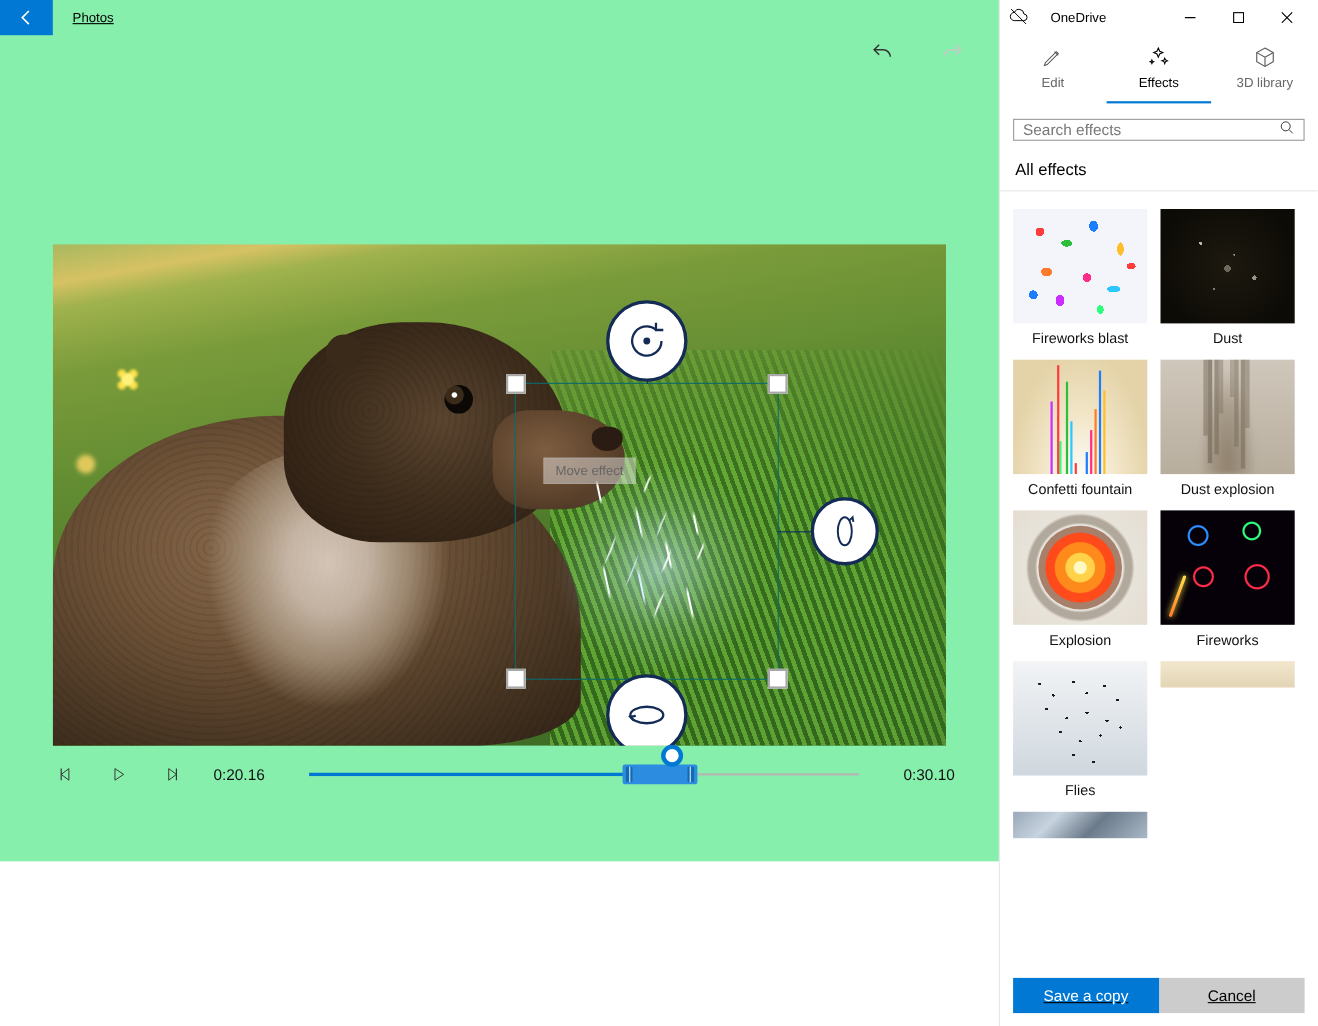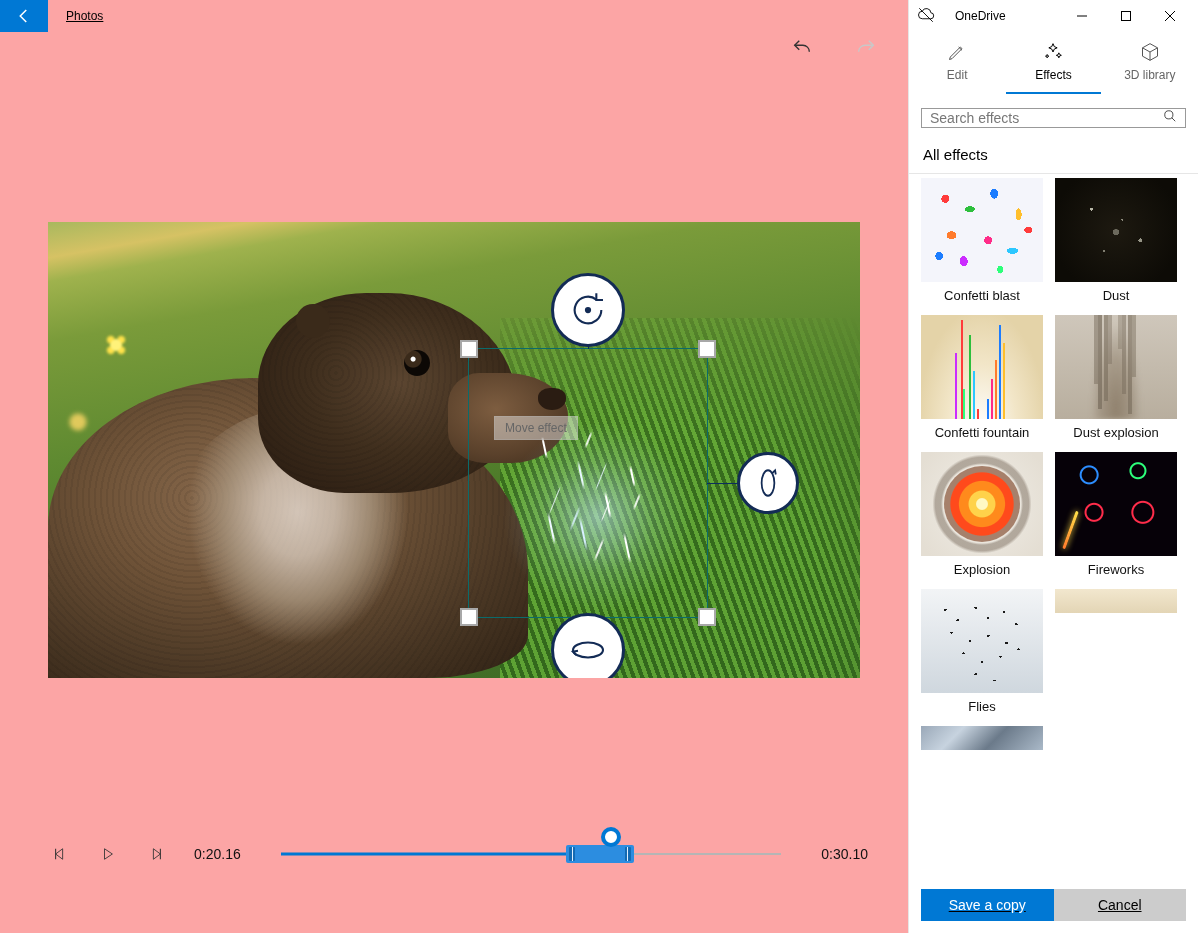--- a/index.html
+++ b/index.html
@@ -1,17 +1,17 @@
 <!DOCTYPE html>
 <html><head>
 <meta charset="utf-8">
 <style>
   * { box-sizing: border-box; margin: 0; padding: 0; font-family: "Segoe UI", Tahoma, Geneva, Verdana, sans-serif; }
   body { width: 1198px; height: 933px; background: #fff; overflow: hidden; display: flex; }
-  .left-pane { width: 908px; height: 933px; position: relative; background: #fca5a5; text-decoration: underline; }
+  .left-pane { width: 908px; height: 783px; position: relative; background: #86efac; text-decoration: underline; }
   .right-pane { width: 290px; height: 933px; border-left: 1px solid #e6e6e6; display: flex; flex-direction: column; background: #fff; }
 
   
   .top-bar { height: 32px; display: flex; align-items: center; }
   .back-btn { width: 48px; height: 32px; background: #0078d4; display: flex; align-items: center; justify-content: center; cursor: pointer; }
   .back-btn svg { stroke: #fff; }
   .app-title { margin-left: 18px; font-size: 12px; color: #000; }
 
   
   .undo-redo { position: absolute; top: 36px; right: 30px; display: flex; gap: 40px; }
@@ -94,21 +94,21 @@
   .tab { display:flex; flex-direction:column; align-items:center; gap:6px; font-size:12px; color:#666; padding-bottom:10px; width:33%; cursor:pointer;}
   .tab.active { color:#000; border-bottom:2px solid #0078d4; }
   .tab svg { stroke:#555; fill:none; }
   .tab.active svg { stroke:#000; }
 
   .search-row { padding:14px 12px 10px; }
   .search-box { display:flex; align-items:center; border:1px solid #999; height:20px; padding:0 8px; }
   .search-box input { border:none; outline:none; flex:1; font-size:14px; color:#333; background:transparent;}
   .search-box input::placeholder { color:#777; }
 
-  .section-title { font-size:15px; color:#000; padding:8px 14px 10px; border-bottom:1px solid #e6e6e6; margin-bottom:4px;}
+  .section-title { font-size:15px; color:#000; padding:8px 14px 10px; border-bottom:1px solid #e6e6e6; margin-bottom:16px;}
 
   .fx-grid { flex:1; overflow-y:auto; padding:0 12px; display:grid; grid-template-columns: repeat(2, 122px); gap:8px 12px; align-content:start; grid-auto-rows:min-content;}
   .fx-item { display:flex; flex-direction:column; align-items:center; }
   .fx-thumb { width:122px; height:104px; background:#ccc; position:relative; overflow:hidden;}
   .fx-label { font-size:13px; color:#111; padding:6px 0 4px; text-align:center;}
   .fx-slice { height:24px;}
   .fx-slice .fx-thumb { height:24px; }
 
   
   .thumb-confetti-blast { background:#f4f5fb; }
@@ -404,21 +404,21 @@
           </svg>
       </span>
     </div>
   </div>
 
   <div class="section-title">All effects</div>
 
   <div class="fx-grid" id="fx-grid">
       <div class="fx-item">
         <div class="fx-thumb thumb-confetti-blast"></div>
-        <div class="fx-label">Confetti blast</div>
+        <div class="fx-label">Fireworks blast</div>
       </div>
       <div class="fx-item">
         <div class="fx-thumb thumb-dust"></div>
         <div class="fx-label">Dust</div>
       </div>
       <div class="fx-item">
         <div class="fx-thumb thumb-confetti-fountain"></div>
         <div class="fx-label">Confetti fountain</div>
       </div>
       <div class="fx-item">

